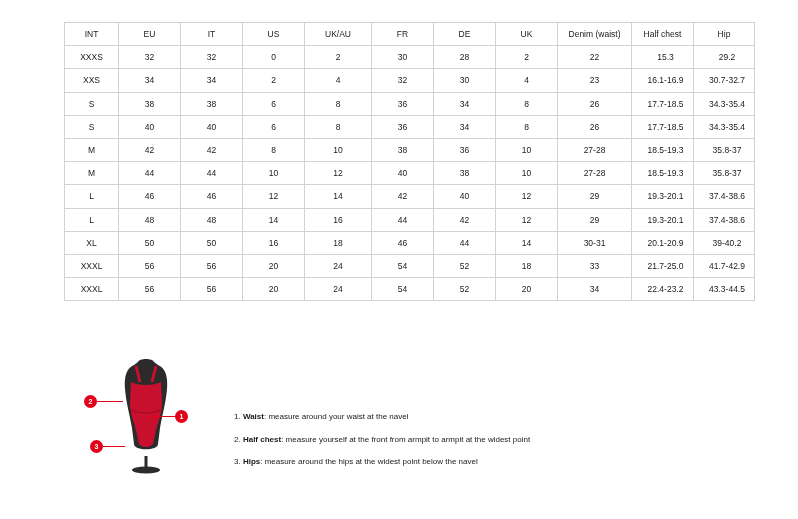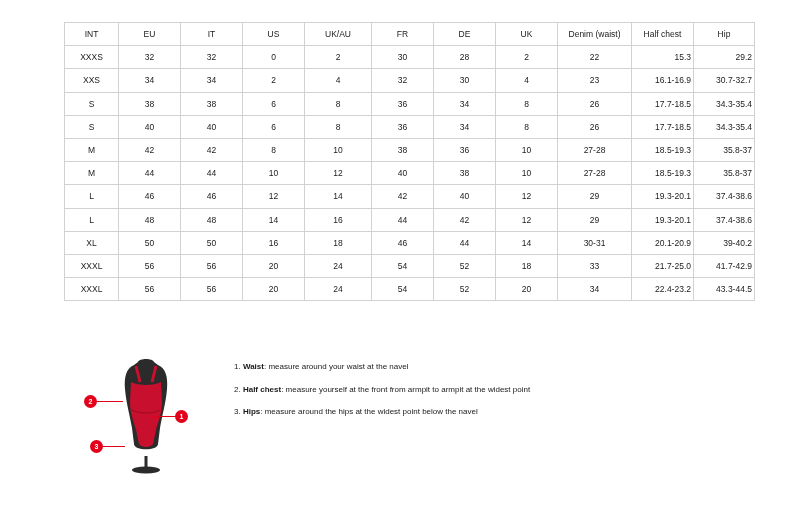--- a/index.html
+++ b/index.html
@@ -56,42 +56,42 @@
   table.size-table col.c4 { width: 67px; }
   table.size-table col.c5 { width: 62px; }
   table.size-table col.c6 { width: 62px; }
   table.size-table col.c7 { width: 62px; }
   table.size-table col.c8 { width: 74px; }
   table.size-table col.c9 { width: 62px; }
   table.size-table col.c10 { width: 61px; }
 
   
   table.size-table td.left {
-    text-align: right;
+    text-align: center;
     padding-left: 8px;
   }
 
   
   .measure-section {
     position: absolute;
     left: 64px;
     top: 350px;
     width: 670px;
   }
   .measure-title {
     font-size: 8.5px;
     font-weight: bold;
     letter-spacing: 0.2px;
     color: #111;
     margin-bottom: 10px;
   }
   .measure-body {
     position: relative;
     display: flex;
-    align-items: flex-start;
+    align-items: flex-end;
   }
   .figure-box {
     position: relative;
     width: 130px;
     height: 130px;
     margin-left: 18px;
     flex: none;
   }
   .notes {
     margin-left: 22px;

